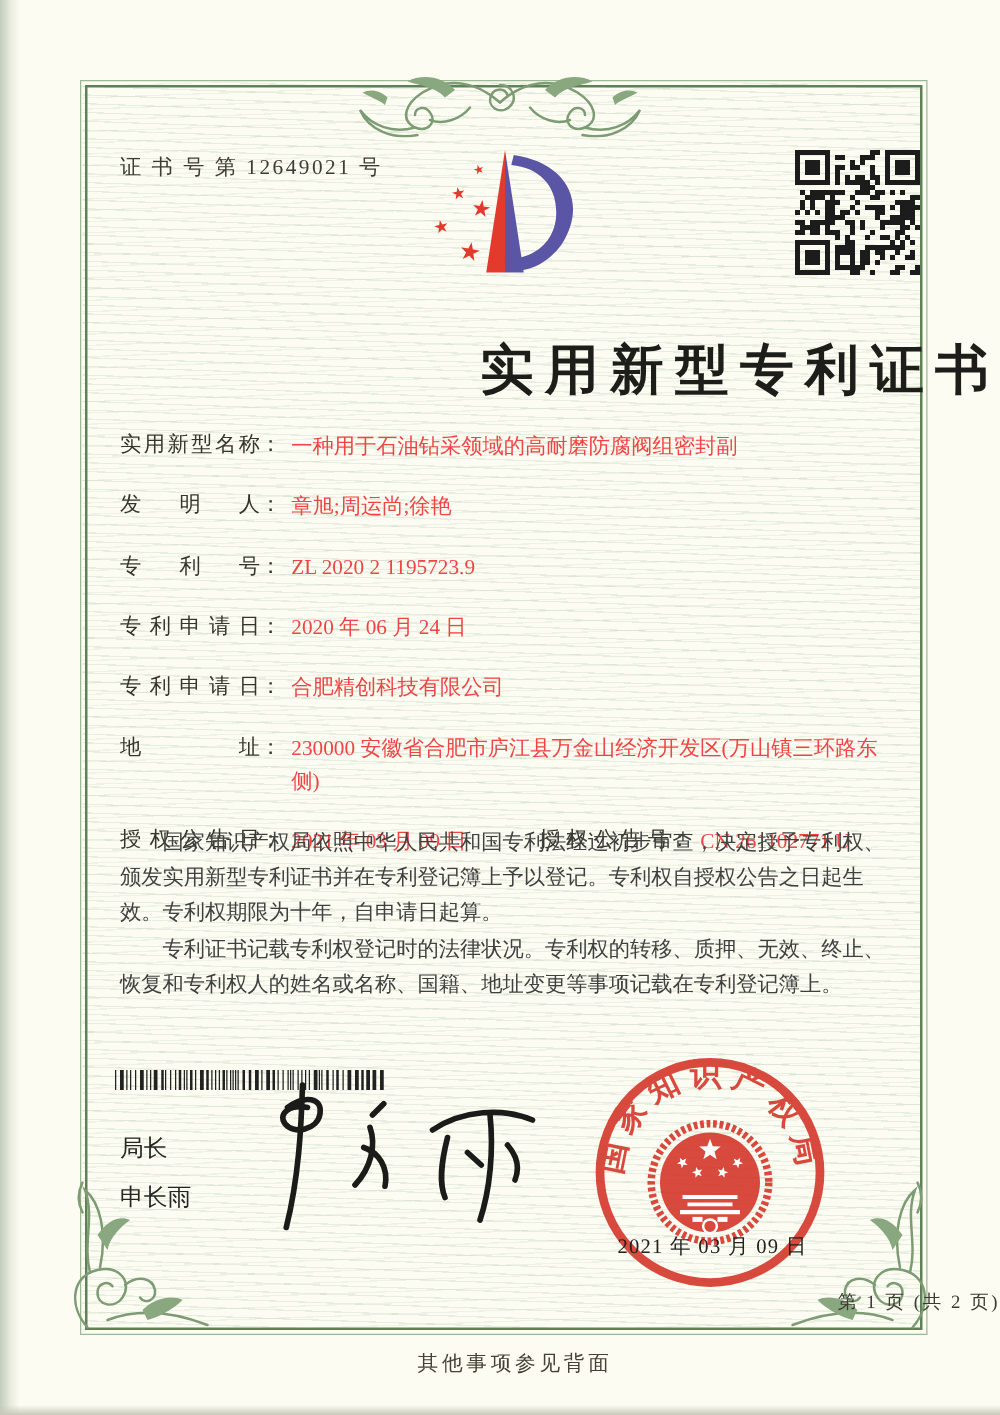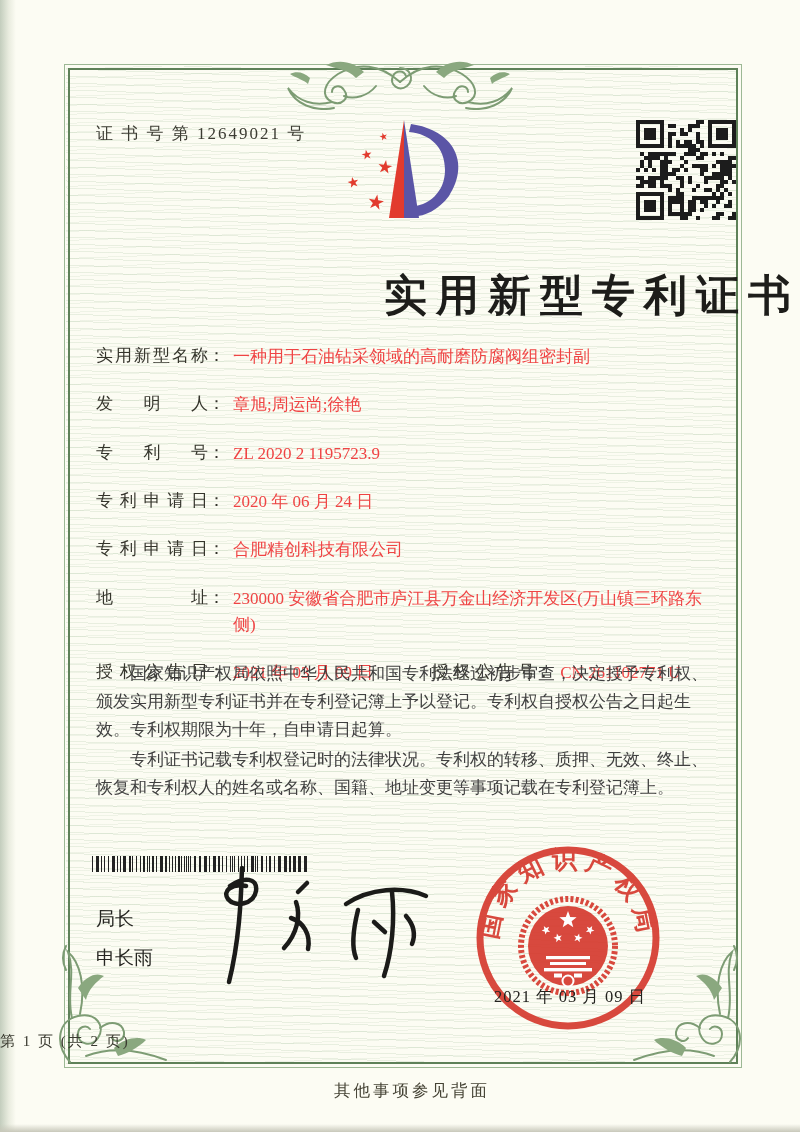--- a/index.html
+++ b/index.html
@@ -42,21 +42,21 @@
     line-height:28px;color:#404040;}
   .paras p{margin:0 0 2px 0;text-indent:2em;}
   .barcode{position:absolute;left:92px;top:856px;width:220px;height:16px;}
   .signer{position:absolute;left:96px;top:906px;font-family:"Liberation Sans","DejaVu Sans",sans-serif;
     font-size:19px;color:#252521;}
   .signer div{margin-bottom:13px;}
   .signature{position:absolute;left:178px;top:862px;width:262px;height:134px;}
   .seal{position:absolute;left:458px;top:834px;width:220px;height:220px;opacity:.92;}
   .seal-date{position:absolute;left:470px;top:986px;width:200px;text-align:center;
     font-size:16.5px;color:#22221e;letter-spacing:1px;}
-  .page-info{position:absolute;left:0;top:1032px;width:800px;text-align:left;
+  .page-info{position:absolute;left:0;top:1032px;width:800px;text-align:right;
     font-size:15px;letter-spacing:2px;color:#3a3a30;}
   .back-note{position:absolute;left:12px;top:1080px;width:800px;text-align:center;
     font-size:16.5px;letter-spacing:3px;color:#444234;}
   .garland{position:absolute;left:280px;top:52px;width:240px;height:58px;}
   .flourish{position:absolute;width:114px;height:138px;}
   .flourish.fl-left{left:56px;top:930px;}
   .flourish.fl-right{left:630px;top:930px;transform:scaleX(-1);}
 </style>
 </head>
 <body>

